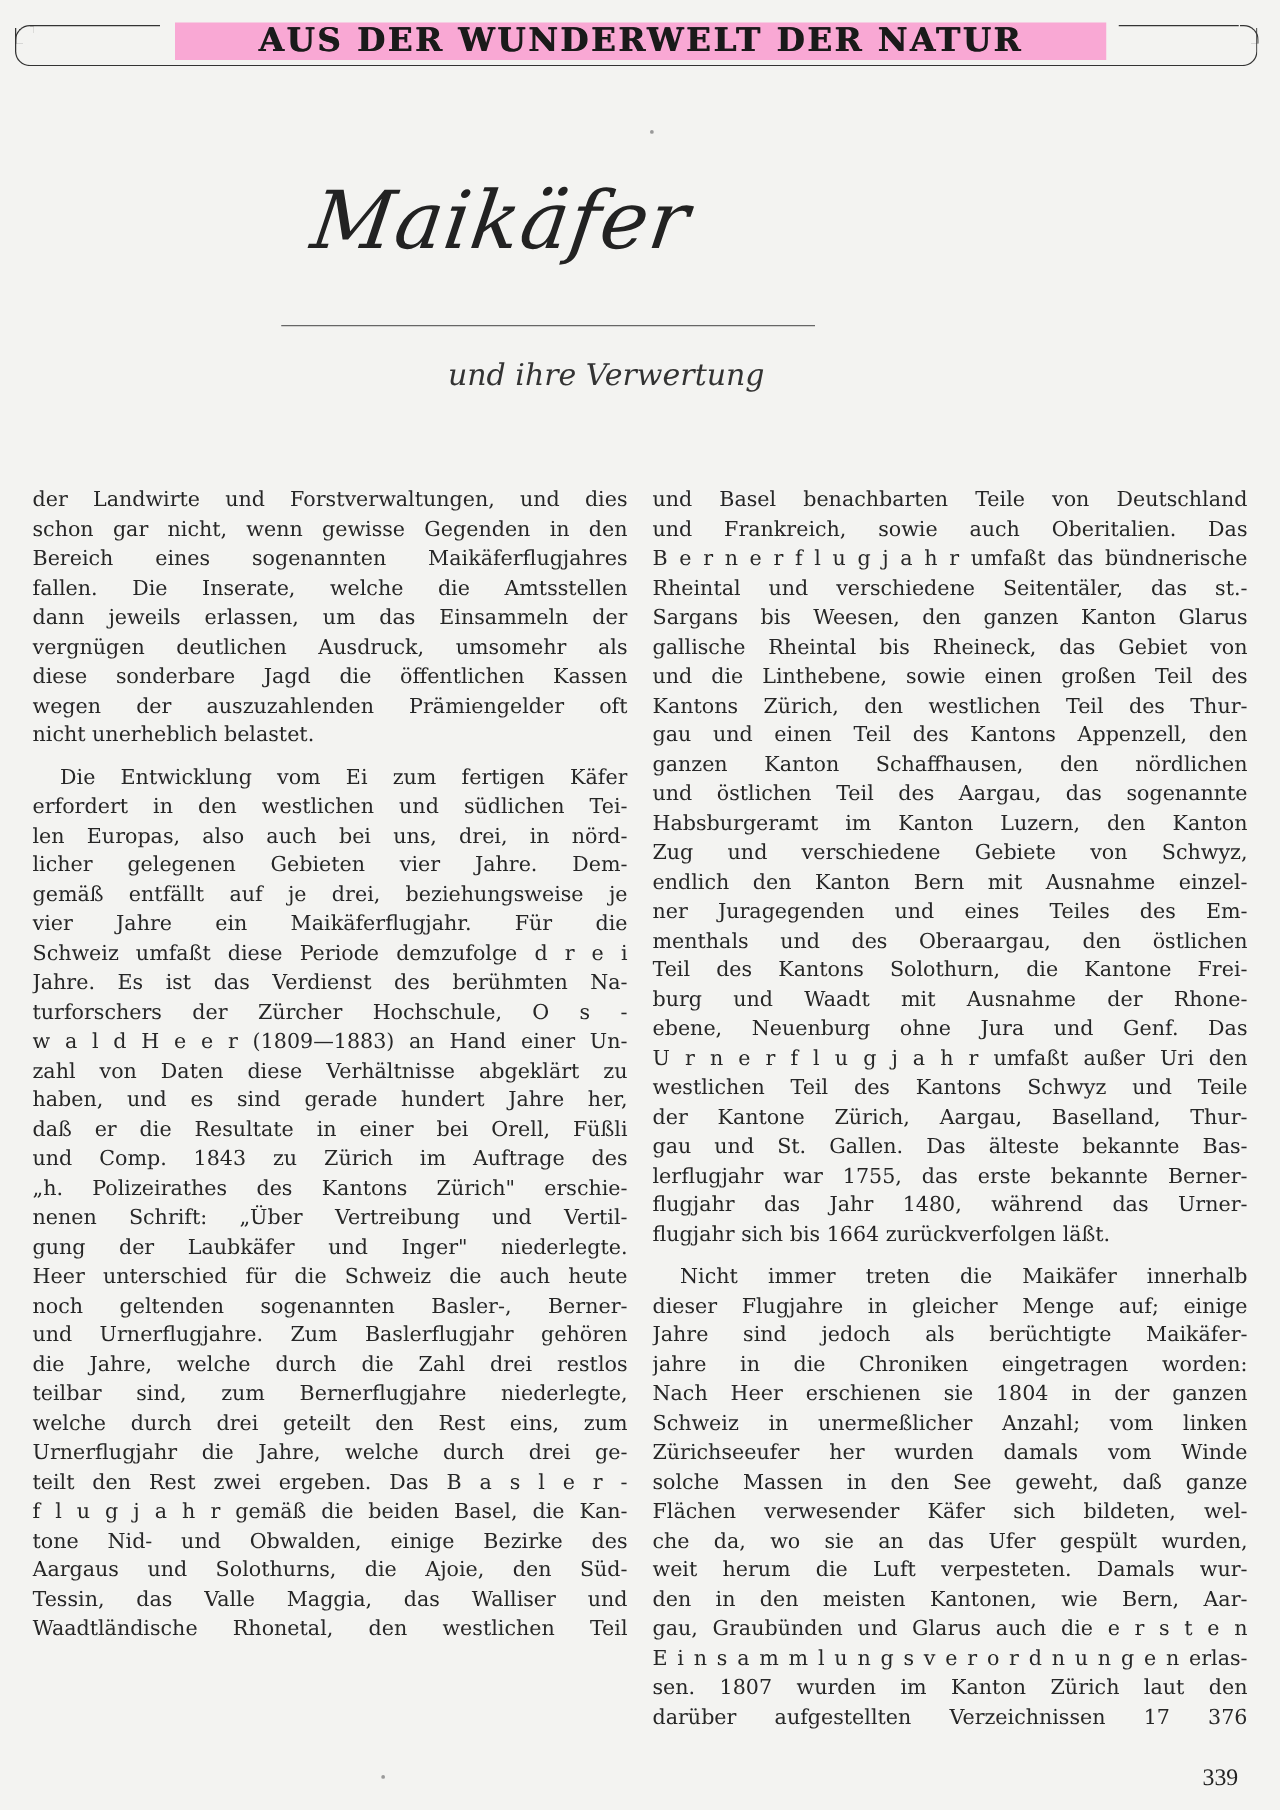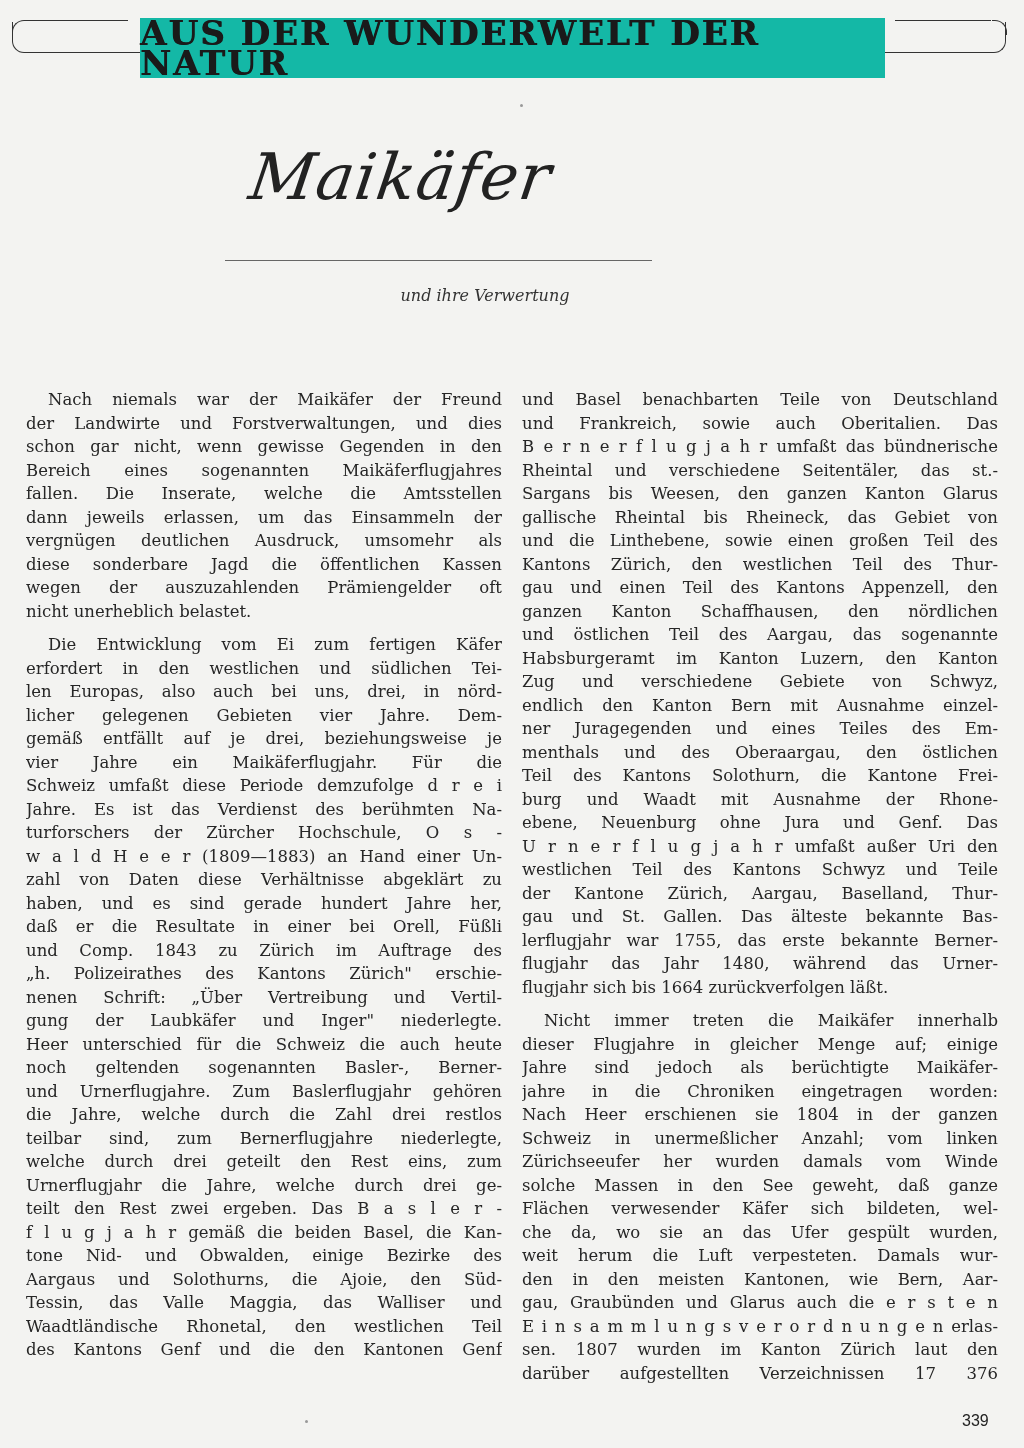--- a/index.html
+++ b/index.html
@@ -28,43 +28,43 @@
   .header-line-left {
     position: absolute; left: 24px; top: 20px; width: 104px; height: 0;
     border-top: 1.5px solid #333;
   }
   .header-line-right {
     position: absolute; left: 895px; top: 20px; width: 96px; height: 0;
     border-top: 1.5px solid #333;
   }
   .header-title {
     position: absolute; left: 140px; top: 18px; width: 745px;
-    text-align: left;
+    text-align: center;
     font-family: "DejaVu Serif", serif; font-weight: bold;
-    font-size: 34px; letter-spacing: 2px; color: #1a1a1a;
-    background: #14b8a6;
+    font-size: 26px; letter-spacing: 2px; color: #1a1a1a;
+    background: #f9a8d4;
     line-height: 30px;
     text-shadow: 0.6px 0 0 #1a1a1a;
   }
 
   
   .title-script {
     position: absolute; left: 250px; top: 140px; width: 300px;
     font-family: "DejaVu Serif", serif; font-style: italic;
     font-size: 64px; color: #222; letter-spacing: 1px;
     transform: skewX(-8deg);
   }
   .title-rule {
     position: absolute; left: 225px; top: 260px; width: 427px; height: 0;
     border-top: 1.2px solid #666;
   }
   .subtitle {
     position: absolute; left: 300px; top: 286px; width: 370px;
     font-family: "DejaVu Serif", serif; font-style: italic;
-    font-size: 16px; color: #333; text-align: center;
+    font-size: 24px; color: #333; text-align: center;
   }
 
   
   .column {
     position: absolute; top: 388px; width: 476px;
     font-family: "DejaVu Serif", serif;
     font-size: 16.5px; line-height: 23.5px; color: #262626;
   }
   .col-left { left: 26px; }
   .col-right { left: 522px; }
@@ -72,41 +72,40 @@
     display: block; white-space: nowrap;
     text-align: justify; text-align-last: justify;
     height: 23.5px; overflow: hidden;
   }
   .line.last { text-align-last: left; }
   .line.indent { padding-left: 22px; }
   .para-gap { height: 10px; }
 
   .page-number {
     position: absolute; left: 962px; top: 1412px;
-    font-family: Liberation Sans, sans-serif; font-size: 16px; color: #222;
+    font-family: Liberation Serif, serif; font-size: 19px; color: #222;
   }
   .speck { position: absolute; width: 3px; height: 3px; border-radius: 50%; background: #999; }
 </style>
 </head>
 <body>
 
 <div class="page">
 
   <div class="header-frame"></div>
   <div class="header-line-left"></div>
   <div class="header-line-right"></div>
   <div class="header-title">AUS DER WUNDERWELT DER NATUR</div>
 
   <div class="title-script">Maikäfer</div>
   <div class="title-rule"></div>
   <div class="subtitle">und ihre Verwertung</div>
 
   <div class="column col-left">
     <div>
-      <span class="line indent">Nach niemals war der Maikäfer der Freund</span>
       <span class="line">der Landwirte und Forstverwaltungen, und dies</span>
       <span class="line">schon gar nicht, wenn gewisse Gegenden in den</span>
       <span class="line">Bereich eines sogenannten Maikäferflugjahres</span>
       <span class="line">fallen. Die Inserate, welche die Amtsstellen</span>
       <span class="line">dann jeweils erlassen, um das Einsammeln der</span>
       <span class="line">vergnügen deutlichen Ausdruck, umsomehr als</span>
       <span class="line">diese sonderbare Jagd die öffentlichen Kassen</span>
       <span class="line">wegen der auszuzahlenden Prämiengelder oft</span>
       <span class="line last">nicht unerheblich belastet.</span>
     </div>
@@ -135,21 +134,20 @@
       <span class="line">die Jahre, welche durch die Zahl drei restlos</span>
       <span class="line">teilbar sind, zum Bernerflugjahre niederlegte,</span>
       <span class="line">welche durch drei geteilt den Rest eins, zum</span>
       <span class="line">Urnerflugjahr die Jahre, welche durch drei ge-</span>
       <span class="line">teilt den Rest zwei ergeben. Das B a s l e r -</span>
       <span class="line">f l u g j a h r gemäß die beiden Basel, die Kan-</span>
       <span class="line">tone Nid- und Obwalden, einige Bezirke des</span>
       <span class="line">Aargaus und Solothurns, die Ajoie, den Süd-</span>
       <span class="line">Tessin, das Valle Maggia, das Walliser und</span>
       <span class="line">Waadtländische Rhonetal, den westlichen Teil</span>
-      <span class="line">des Kantons Genf und die den Kantonen Genf</span>
     </div>
   </div>
 
   <div class="column col-right">
     <div>
       <span class="line">und Basel benachbarten Teile von Deutschland</span>
       <span class="line">und Frankreich, sowie auch Oberitalien. Das</span>
       <span class="line">B e r n e r f l u g j a h r umfaßt das bündnerische</span>
       <span class="line">Rheintal und verschiedene Seitentäler, das st.-</span>
       <span class="line">Sargans bis Weesen, den ganzen Kanton Glarus</span>

